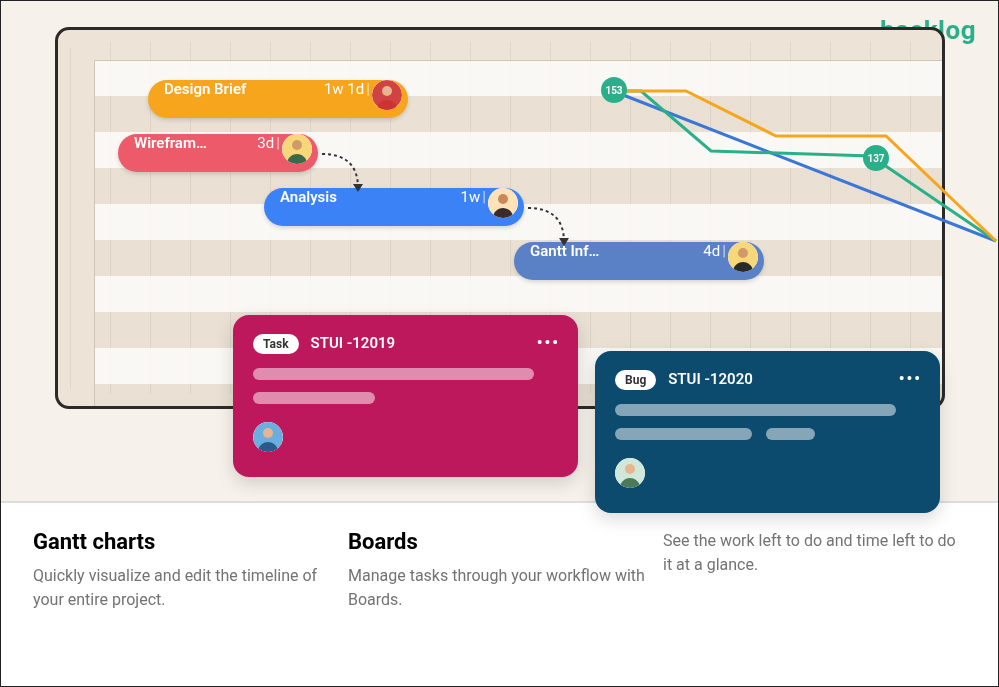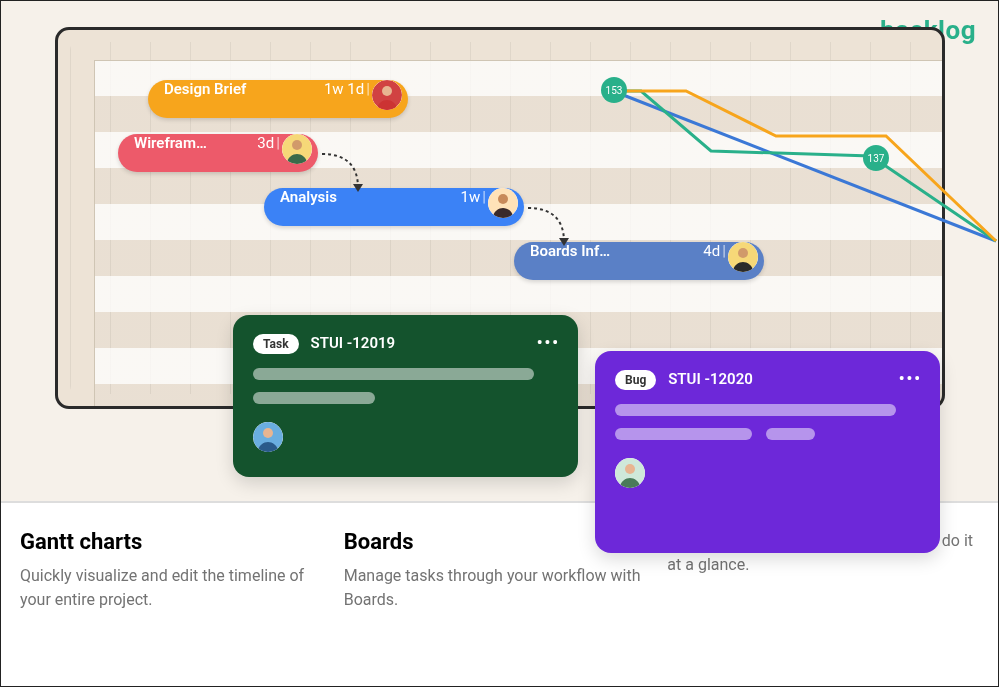--- a/index.html
+++ b/index.html
@@ -18,31 +18,31 @@
 
 .bar{position:absolute;height:38px;border-radius:19px;display:flex;color:#fff;font-weight:600;font-size:15px;padding:0 6px 0 16px;box-shadow:0 2px 4px rgba(0,0,0,.15)}
 .bar .dur{margin-left:auto;font-weight:400}
 .bar .pipe{opacity:.6;margin:0 2px}
 .avatar{width:30px;height:30px;border-radius:50%;background:#fff;display:flex;align-items:center;justify-content:center;overflow:hidden}
 .avatar svg{width:30px;height:30px;display:block}
 
 .arrow{position:absolute;pointer-events:none}
 
 .burn{position:absolute;left:600px;top:60px;width:400px;height:190px;pointer-events:none}
-.badge-circle{position:absolute;width:26px;height:26px;border-radius:50%;background:#29b08a;color:#fff;font-size:10px;display:flex;align-items:center;justify-content:center;font-weight:400}
+.badge-circle{position:absolute;width:26px;height:26px;border-radius:50%;background:#29b08a;color:#fff;font-size:10px;display:flex;align-items:center;justify-content:center;font-weight:700}
 
 .card{position:absolute;width:345px;border-radius:16px;padding:18px 20px 14px;box-shadow:0 6px 18px rgba(0,0,0,.15);color:#fff}
 .card .chip{background:#fff;color:#333;font-size:12px;font-weight:700;padding:3px 10px;border-radius:10px;display:inline-block}
 .card .cid{font-size:15px;font-weight:600;margin-left:8px}
 .card .dots{position:absolute;top:18px;right:18px;letter-spacing:2px;font-weight:700}
 .card .line{height:12px;border-radius:6px;background:rgba(255,255,255,.5);margin-top:14px}
 .card .pill{display:inline-block;height:12px;border-radius:6px;background:rgba(255,255,255,.5);margin-top:12px}
 .card .cavatar{width:30px;height:30px;border-radius:50%;margin-top:14px;overflow:hidden;background:#fff}
 
-.features{display:flex;gap:12px;padding:26px 19px 10px}
+.features{display:flex;gap:12px;padding:26px 32px 10px}
 .feat{flex:1}
 .feat h3{font-size:22px;font-weight:700;margin-bottom:10px}
 .feat p{font-size:16px;line-height:1.5;color:#737373}
 </style>
 </head>
 <body>
 
 <div class="hero">
   <div class="logo">
     <span>backlog</span>
@@ -87,21 +87,21 @@
       <span class="avatar">
           <svg viewBox="0 0 30 30">
             <circle cx="15" cy="15" r="15" fill="#ffe2b8"></circle>
             <circle cx="15" cy="11" r="5" fill="#c88a5a"></circle>
             <path d="M5 30c0-7 6-10 10-10s10 3 10 10" fill="#3a2a2a"></path>
           </svg>
         </span>
     </div>
 
     <div class="bar" style="left:456px;top:212px;width:250px;background:#5a80c6">
-      <span>Boards Inf…</span>
+      <span>Gantt Inf…</span>
       <span class="dur">4d</span>
       <span class="pipe">|</span>
       <span class="avatar">
           <svg viewBox="0 0 30 30">
             <circle cx="15" cy="15" r="15" fill="#f6d878"></circle>
             <circle cx="15" cy="11" r="5" fill="#d19a6a"></circle>
             <path d="M5 30c0-7 6-10 10-10s10 3 10 10" fill="#2a2a2a"></path>
           </svg>
         </span>
     </div>
@@ -117,34 +117,34 @@
   </div>
 
   <svg class="burn" viewBox="0 0 400 190">
     <polyline points="12,30 395,180" fill="none" stroke="#3b78d6" stroke-width="3"></polyline>
     <polyline points="12,30 40,30 110,90 270,95 395,180" fill="none" stroke="#29b08a" stroke-width="3"></polyline>
     <polyline points="12,30 85,30 175,75 285,75 395,180" fill="none" stroke="#f7a51c" stroke-width="3"></polyline>
   </svg>
   <div class="badge-circle" style="left:600px;top:76px">153</div>
   <div class="badge-circle" style="left:862px;top:144px">137</div>
 
-  <div class="card" style="left:232px;top:314px;background:#14532d;height:162px">
+  <div class="card" style="left:232px;top:314px;background:#be185d;height:162px">
     <span class="chip">Task</span>
     <span class="cid">STUI -12019</span>
     <span class="dots">•••</span>
     <div class="line" style="width:92%"></div>
     <div class="pill" style="width:40%"></div>
     <div class="cavatar"><svg viewBox="0 0 30 30">
           <circle cx="15" cy="15" r="15" fill="#6aaee0"></circle>
           <circle cx="15" cy="11" r="5" fill="#e8b591"></circle>
           <path d="M5 30c0-7 6-10 10-10s10 3 10 10" fill="#2a5a8a"></path>
         </svg></div>
   </div>
 
-  <div class="card" style="left:594px;top:350px;background:#6d28d9;height:202px">
+  <div class="card" style="left:594px;top:350px;background:#0c4a6e;height:162px">
     <span class="chip">Bug</span>
     <span class="cid">STUI -12020</span>
     <span class="dots">•••</span>
     <div class="line" style="width:92%"></div>
     <span class="pill" style="width:45%"></span>
     <span class="pill" style="width:16%;margin-left:10px"></span>
     <div class="cavatar"><svg viewBox="0 0 30 30">
           <circle cx="15" cy="15" r="15" fill="#cfe8da"></circle>
           <circle cx="15" cy="11" r="5" fill="#e8b591"></circle>
           <path d="M5 30c0-7 6-10 10-10s10 3 10 10" fill="#4a7a5a"></path>

